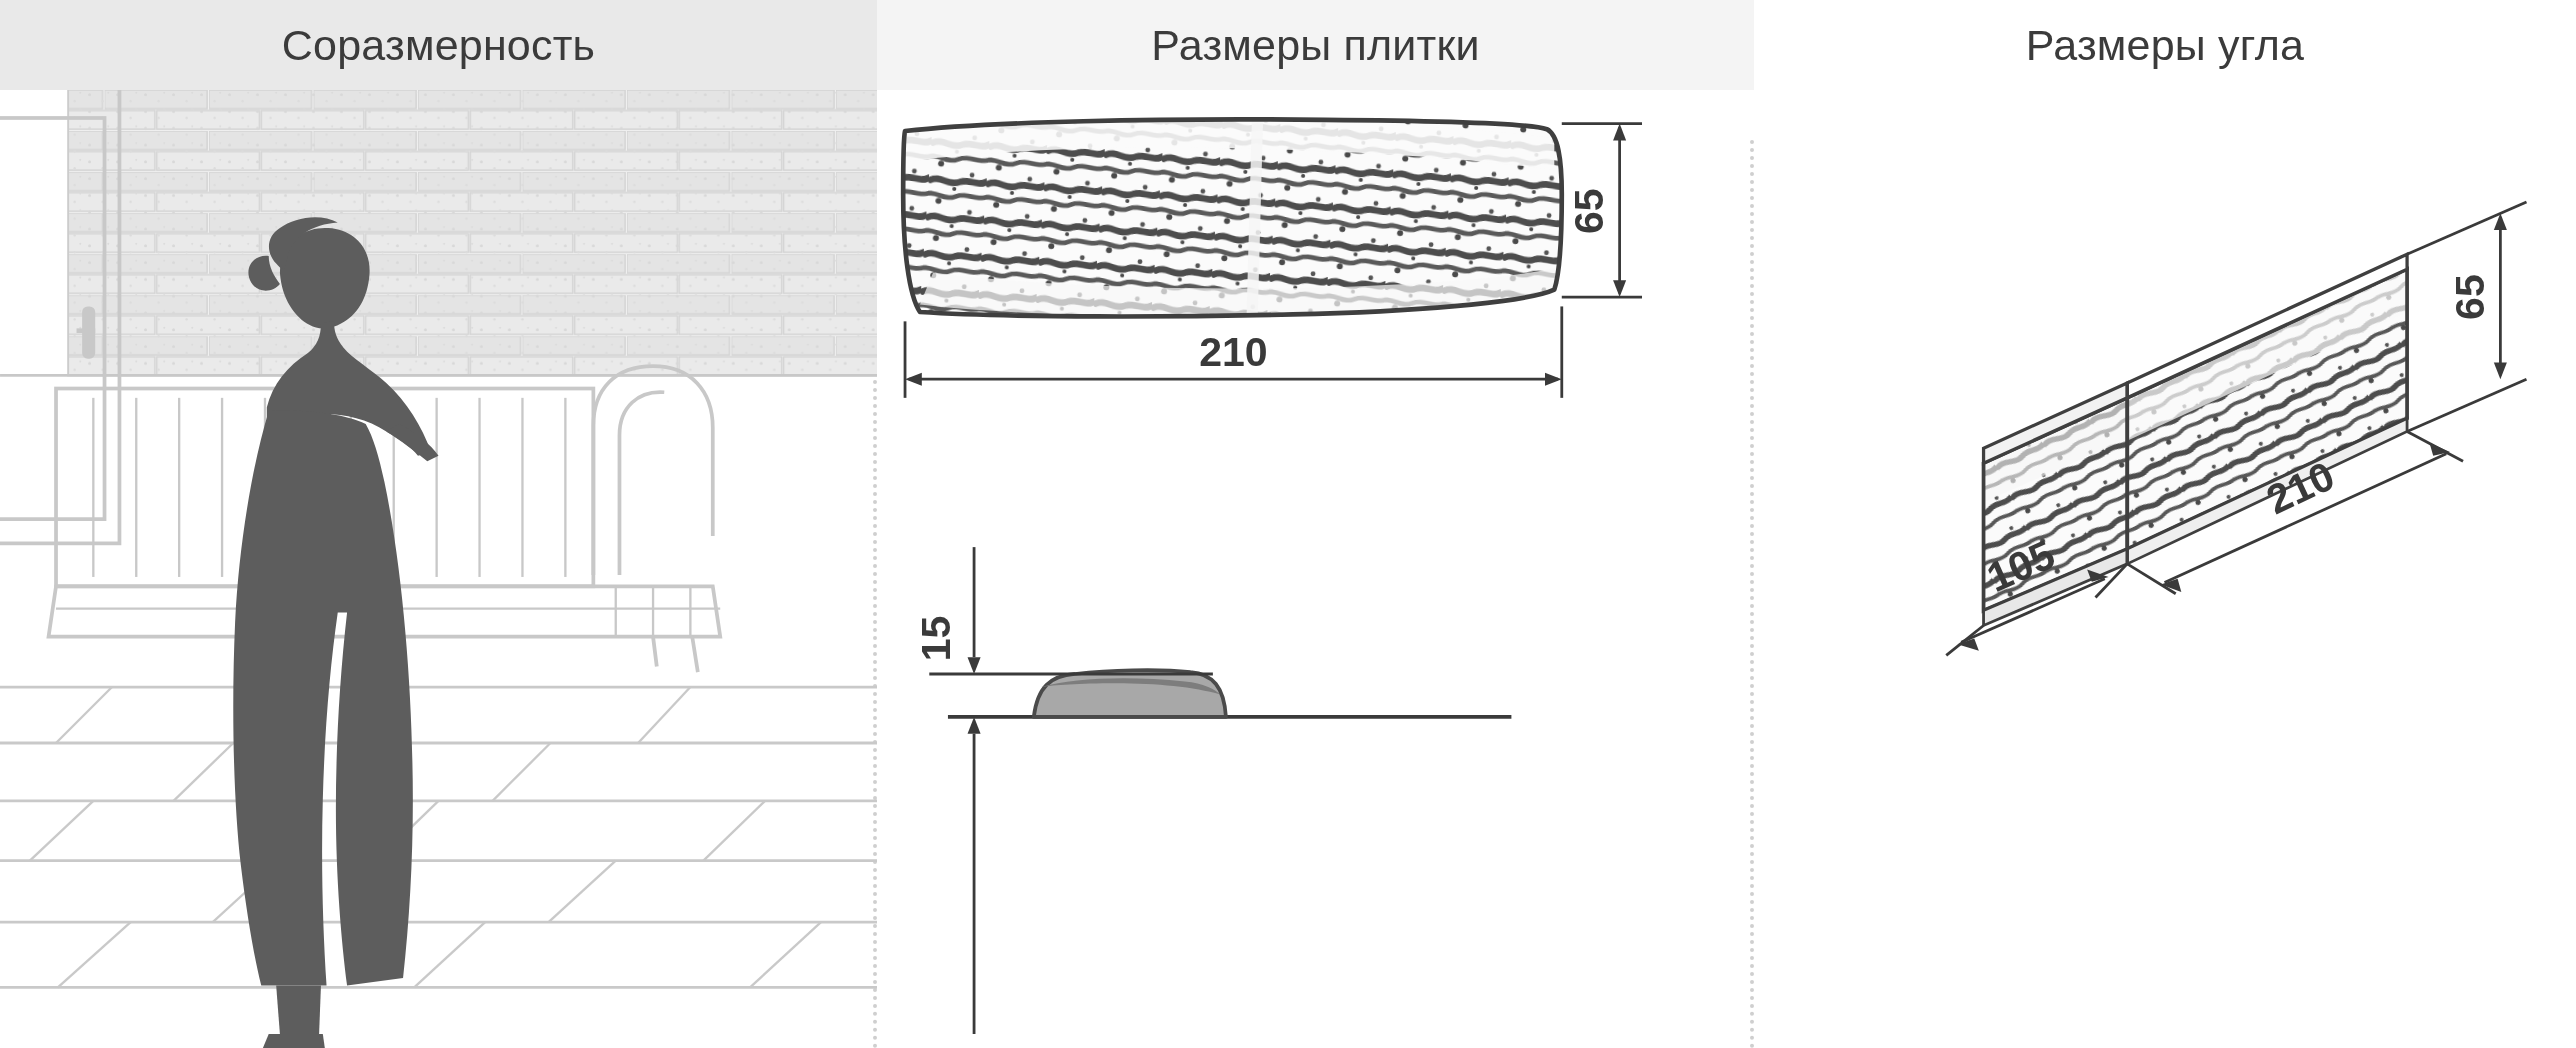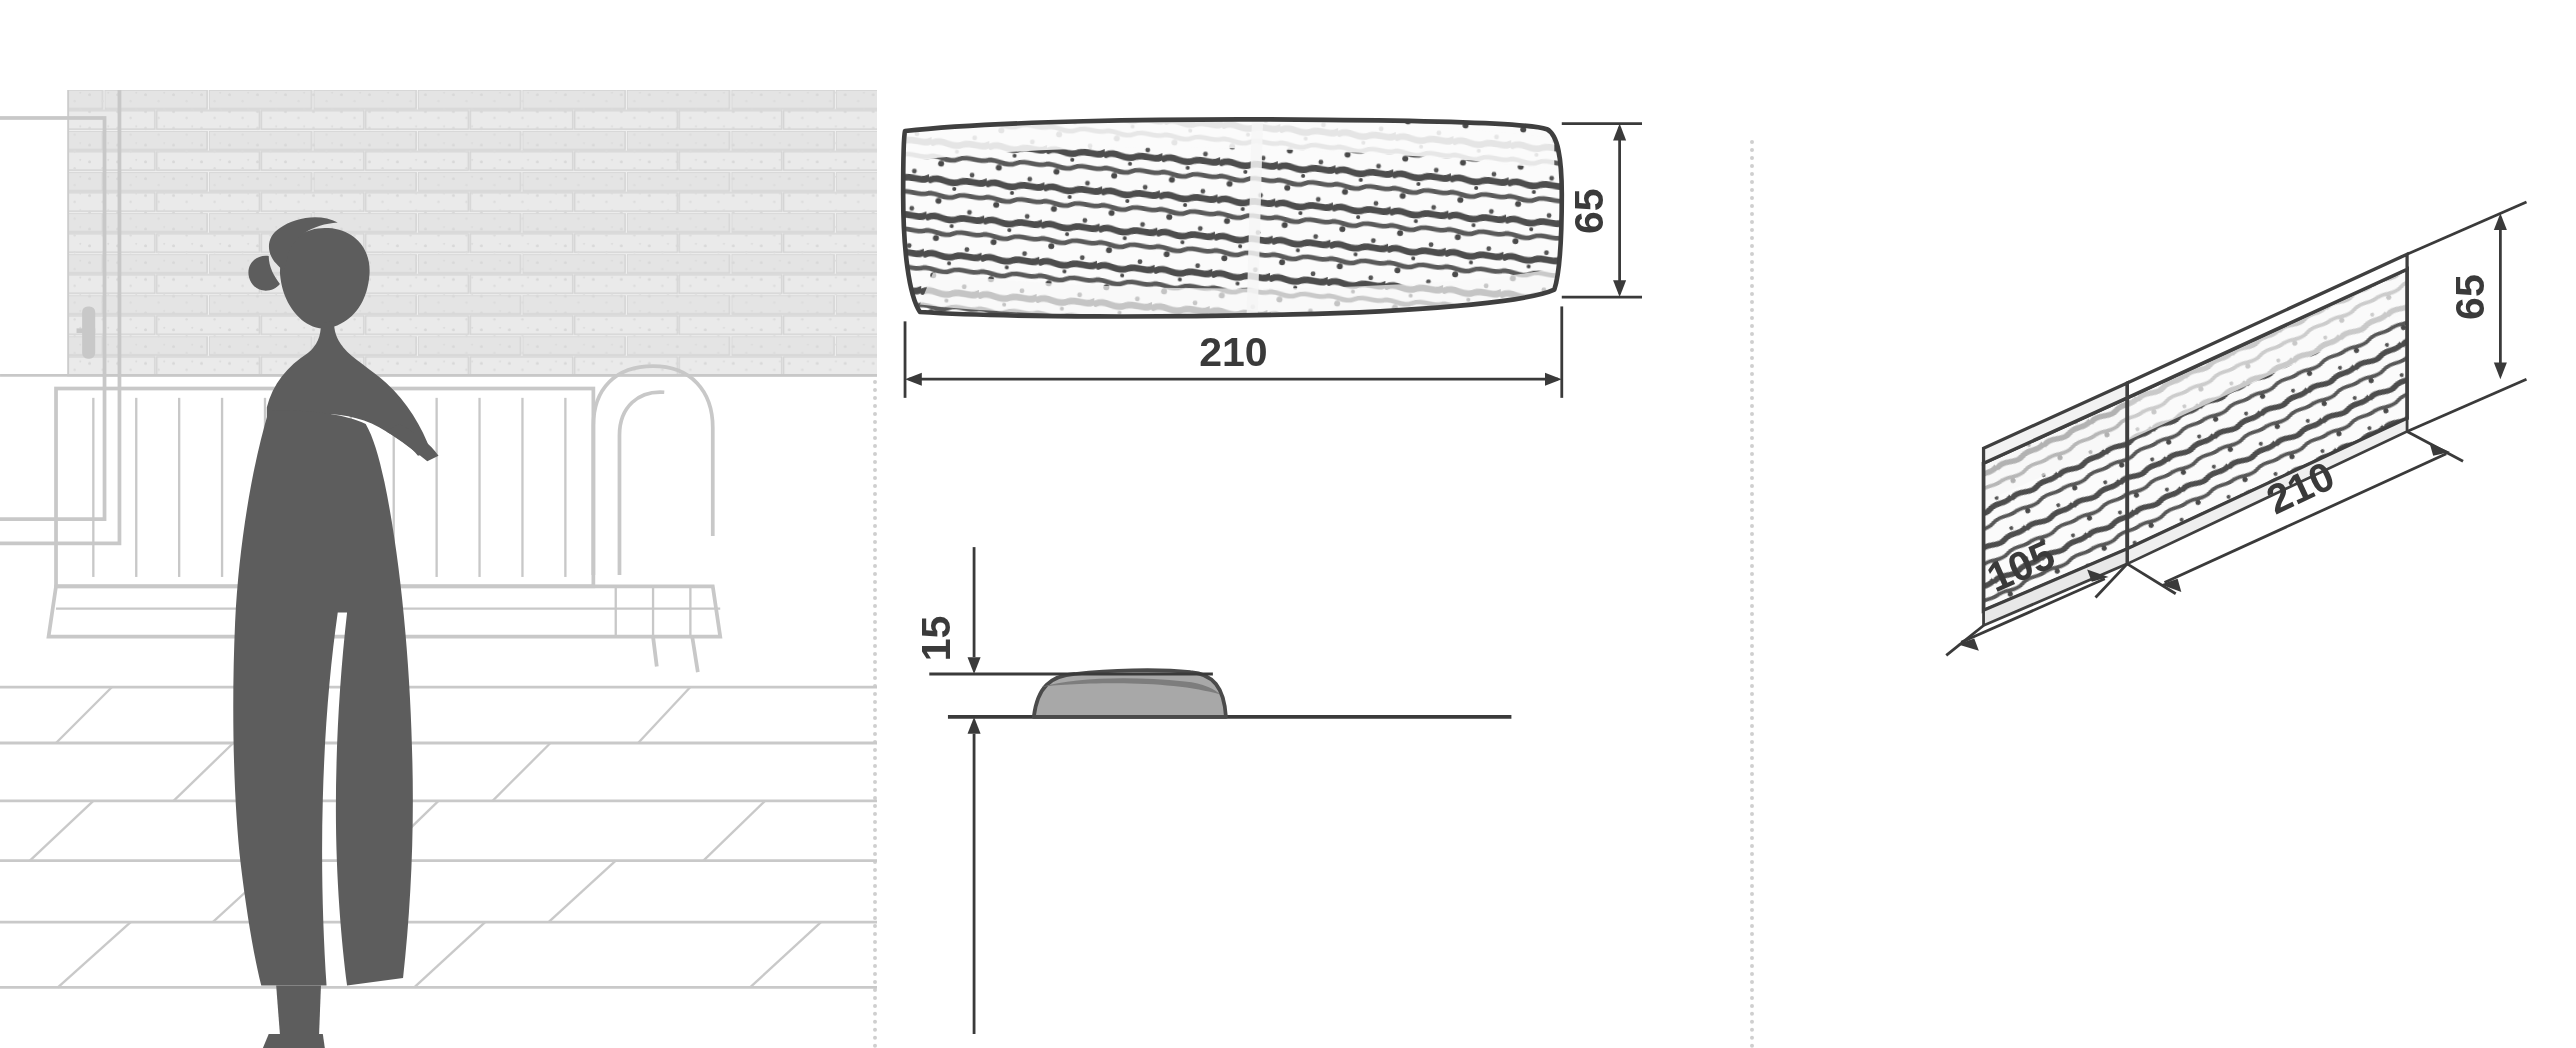--- a/index.html
+++ b/index.html
@@ -73,20 +73,31 @@
     font-size: 44px;
     font-weight: bold;
     fill: #3a3a3a;
   }
 </style>
 </head>
 <body>
 
 <div class="sheet">
 
+  <div class="header-band">
+    <div class="panel-head" id="head-prop">
+      <span class="title">Соразмерность</span>
+    </div>
+    <div class="panel-head" id="head-tile">
+      <span class="title">Размеры плитки</span>
+    </div>
+    <div class="panel-head" id="head-corner">
+      <span class="title">Размеры угла</span>
+    </div>
+  </div>
 
   <div class="dotted-sep" id="sep-1"></div>
   <div class="dotted-sep" id="sep-2"></div>
 
   <div class="col" id="col-prop">
     <svg width="877" height="959" viewBox="0 0 940 1028">
       <defs>
         <clipPath id="sceneClip">
           <rect x="0" y="0" width="940" height="1028"></rect>
         </clipPath>

